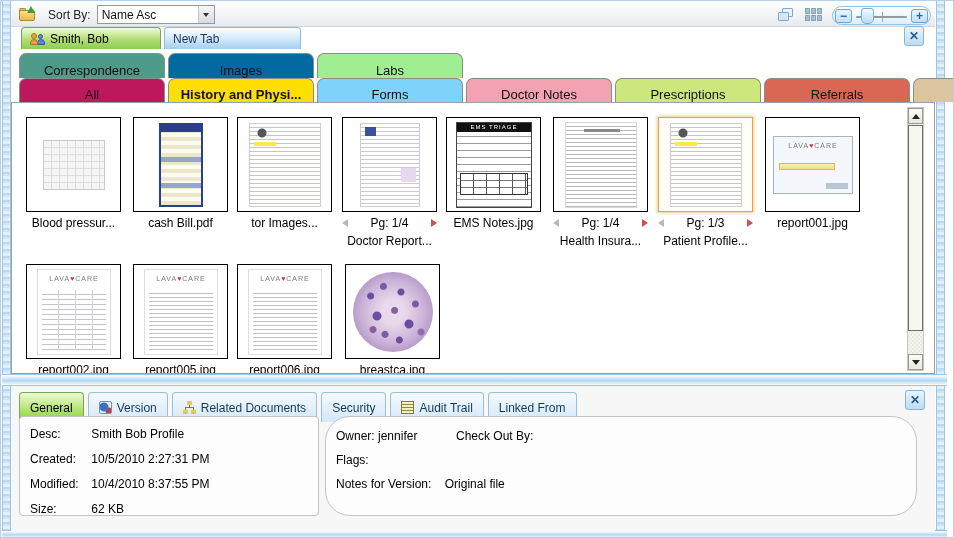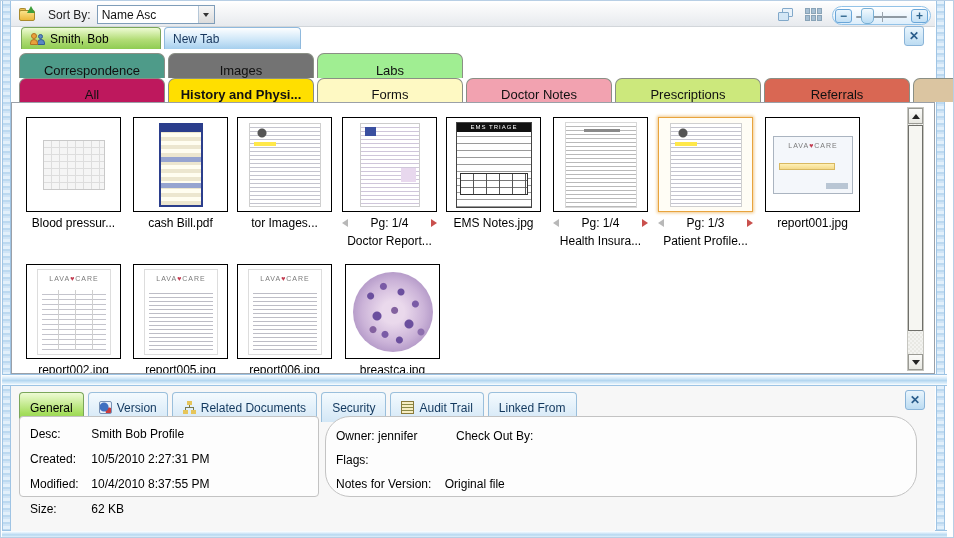--- a/index.html
+++ b/index.html
@@ -202,21 +202,21 @@
   
   .details { position:absolute; left:10px; top:385px; width:924px; height:145px; background:#f7f7f7; }
   .d-tabs { position:absolute; left:8px; top:6px; display:flex; gap:4px; height:21px; }
   .d-tab {
     height:30px; padding:0 10px; display:flex; align-items:center; gap:5px; font-size:12px; color:#12385e;
     background:linear-gradient(#f4fafe,#d3e7f6); border:1px solid #9abfdc; border-bottom:none;
     border-radius:4px 4px 0 0; cursor:default;
   }
   .d-tab.active { background:linear-gradient(#eefbd4,#a5de5d 70%,#8fcc52); border-color:#7aa65a; color:#000; }
   .close-btn.bottom { right:10px; top:4px; }
-  .d-box { position:absolute; top:30px; height:81px; background:#fdfdfd; border:1px solid #c3c3c3; border-radius:4px; }
+  .d-box { position:absolute; top:30px; height:100px; background:#fdfdfd; border:1px solid #c3c3c3; border-radius:4px; }
   .d-box.left { left:8px; width:300px; }
   .d-box.right { left:314px; width:592px;border-radius:25px; }
   .f-row { position:absolute; left:10px; font-size:12px; color:#000; white-space:nowrap; }
   .f-label { display:inline-block; }
   .f-val { display:inline-block; }
   .d-box.left .f-label { width:58px; }
   .dt-ico { width:13px; height:13px; position:relative; display:inline-block; }
   .ver-ico { background:radial-gradient(circle at 4px 5px, #3f6fc0 0 4px, transparent 5px),
              radial-gradient(circle at 9px 9px, #cc3b3b 0 3px, transparent 4px), #e8f0fa;
              border:1px solid #7791b5; border-radius:2px; }
@@ -296,36 +296,36 @@
     <div class="ptab idle">
       <span>New Tab</span>
     </div>
   </div>
   <div class="close-btn top">✕</div>
 
   <div class="cat-row r1">
     <div class="cat-tab" style="background: rgb(78, 155, 137);">
         <span>Correspondence</span>
       </div>
-    <div class="cat-tab" style="background: #737373;">
+    <div class="cat-tab" style="background: #0369a1;">
         <span>Images</span>
       </div>
     <div class="cat-tab" style="background: rgb(160, 238, 146);">
         <span>Labs</span>
       </div>
   </div>
 
   <div class="cat-row r2">
     <div class="cat-tab" style="background: #be185d;">
         <span>All</span>
       </div>
     <div class="cat-tab selected" style="background: rgb(255, 223, 0);">
         <span>History and Physi...</span>
       </div>
-    <div class="cat-tab" style="background: #fef9c3;">
+    <div class="cat-tab" style="background: #7dd3fc;">
         <span>Forms</span>
       </div>
     <div class="cat-tab" style="background: rgb(242, 162, 176);">
         <span>Doctor Notes</span>
       </div>
     <div class="cat-tab" style="background: rgb(204, 232, 124);">
         <span>Prescriptions</span>
       </div>
     <div class="cat-tab" style="background: rgb(217, 103, 83);">
         <span>Referrals</span>

